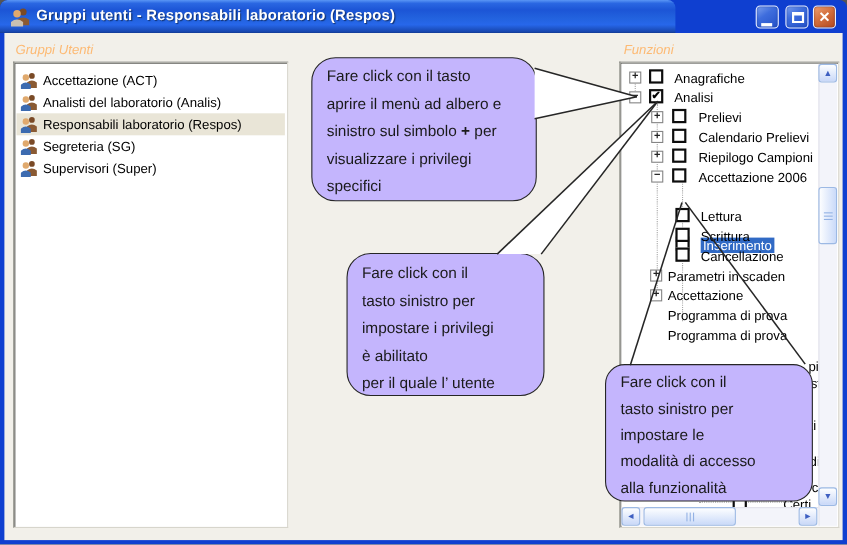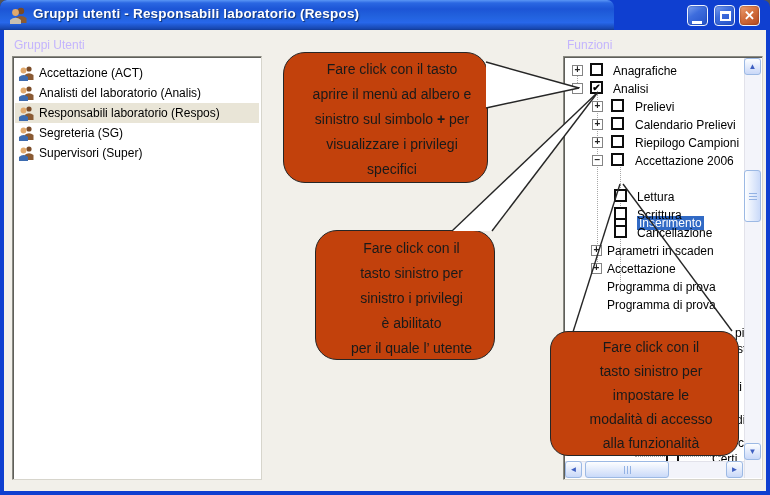--- a/index.html
+++ b/index.html
@@ -16,21 +16,21 @@
   .tbtn { position:absolute; top:5px; width:21px; height:21px; border:1px solid #eef3ff; border-radius:4px;
     color:#fff; font-size:11px; text-align:center; line-height:19px; font-weight:bold;
     background:linear-gradient(145deg,#7da1ee 0%, #3e6ddd 40%, #2451c8 100%); box-shadow:inset 0 0 2px #1a3c9c; cursor:default;}
   .tbtn.min { left:687px; } .tbtn.max { left:714px; }
   .tbtn.close { left:739px; background:linear-gradient(145deg,#eda274 0%, #d4703f 45%, #b44a22 100%); box-shadow:inset 0 0 2px #7e2d0c; }
   .tbtn.min span { position:absolute; left:4px; bottom:1px; width:10px; height:3px; background:#fff; display:block;}
   .tbtn.max span { position:absolute; left:5px; top:5px; width:11px; height:10px; border:2px solid #fff; border-top-width:3px; display:block;}
   .tbtn.close span { font-size:13px; }
   
   .client { position:absolute; left:4px; top:30px; width:762px; height:461px; background:#f2f0ea; }
-  .panel-label { position:absolute; font-size:12px; color:#c4b5fd; }
+  .panel-label { position:absolute; font-size:12px; color:#fdba74;font-style:italic; }
   .sunken { position:absolute; background:#fff; border:1px solid #8a8a82;
     border-right-color:#d7d5cc; border-bottom-color:#d7d5cc; box-shadow:inset 1px 1px 0 #5f5f5a; }
   
   .lrow { position:absolute; left:2px; width:244px; height:20px; font-size:12px; color:#000; }
   .lrow.selrow { background:#e9e5d7; }
   .lrow .licon { position:absolute; left:3px; top:2px; width:17px; height:16px; }
   .lrow .ltext { position:absolute; left:24px; top:3px; white-space:nowrap; }
   
   #treewrap { position:absolute; left:565px; top:58px; width:179px; height:403px; overflow:hidden; background:#fff; }
   .trow { position:absolute; left:0; width:179px; height:18px; font-size:12px; color:#000; }
@@ -51,21 +51,21 @@
   .sb-btn { position:absolute; width:17px; height:17px; border:1px solid #9cb9e4; border-radius:3px;
     background:linear-gradient(180deg,#fdfeff 0%, #d9e4fb 50%, #bcCDf4 100%);
     background:linear-gradient(180deg,#fdfeff,#c9d8f8); color:#3e5fc1; font-size:8px; text-align:center; line-height:15px;}
   .sb-track { position:absolute; background:#f3f4fa; border-left:1px solid #e2e2ea; }
   .sb-thumb { position:absolute; border:1px solid #9cb9e4; border-radius:3px;
     background:linear-gradient(90deg,#fdfeff,#cadaf9); }
   .sb-thumb.h { background:linear-gradient(180deg,#fdfeff,#cadaf9); }
   .grip { position:absolute; left:4px; top:50%; width:8px; height:1px; background:#93b2e4; box-shadow:0 -3px 0 #93b2e4, 0 3px 0 #93b2e4;}
   .grip.v { left:50%; top:4px; width:1px; height:8px; box-shadow:-3px 0 0 #93b2e4, 3px 0 0 #93b2e4; }
   
-  .bubble { position:absolute; background:#c2410c; border:1.5px solid #262626; z-index:40; color:#1a1a1a;text-align:center; }
+  .bubble { position:absolute; background:#c4b5fd; border:1.5px solid #262626; z-index:40; color:#1a1a1a; }
   .bubble .bline { padding-left:13px; font-size:14px; line-height:25px; white-space:nowrap; }
   .plus { font-weight:bold; }
   #tails { position:absolute; left:0; top:0; z-index:50; pointer-events:none; }
 </style>
 </head>
 <body>
 
 <div id="win">
 
   <div class="titlebar">
@@ -235,21 +235,21 @@
     <div class="bline">Fare click con il tasto</div>
     <div class="bline">aprire il menù ad albero e</div>
     <div class="bline"><span>sinistro sul simbolo </span><span class="plus">+</span><span> per</span></div>
     <div class="bline">visualizzare i privilegi</div>
     <div class="bline">specifici</div>
   </div>
 
   <div class="bubble" style="left:315px; top:230px; width:180px; height:130px; border-radius:22px; padding-top:5px;">
     <div class="bline">Fare click con il</div>
     <div class="bline">tasto sinistro per</div>
-    <div class="bline">sinistro i privilegi</div>
+    <div class="bline">impostare i privilegi</div>
     <div class="bline">è abilitato</div>
     <div class="bline">per il quale l’ utente</div>
   </div>
 
   <div class="bubble" style="left:550px; top:331px; width:189px; height:125px; border-radius:18px; padding-top:3px;">
     <div class="bline" style="line-height:24px;">Fare click con il</div>
     <div class="bline" style="line-height:24px;">tasto sinistro per</div>
     <div class="bline" style="line-height:24px;">impostare le</div>
     <div class="bline" style="line-height:24px;">modalità di accesso</div>
     <div class="bline" style="line-height:24px;">alla funzionalità</div>

